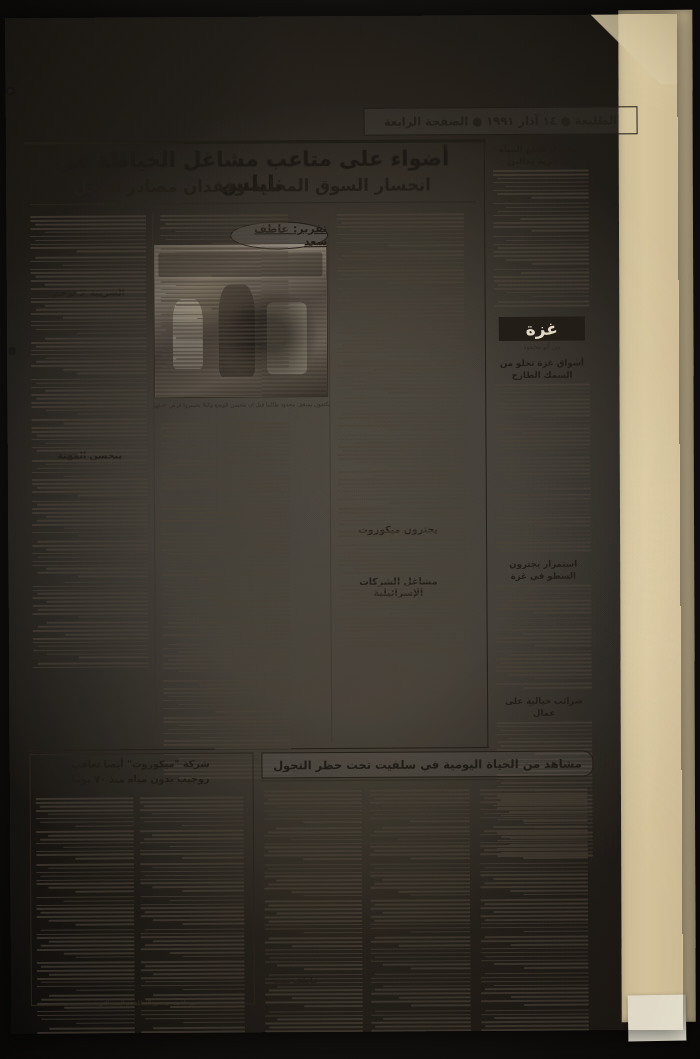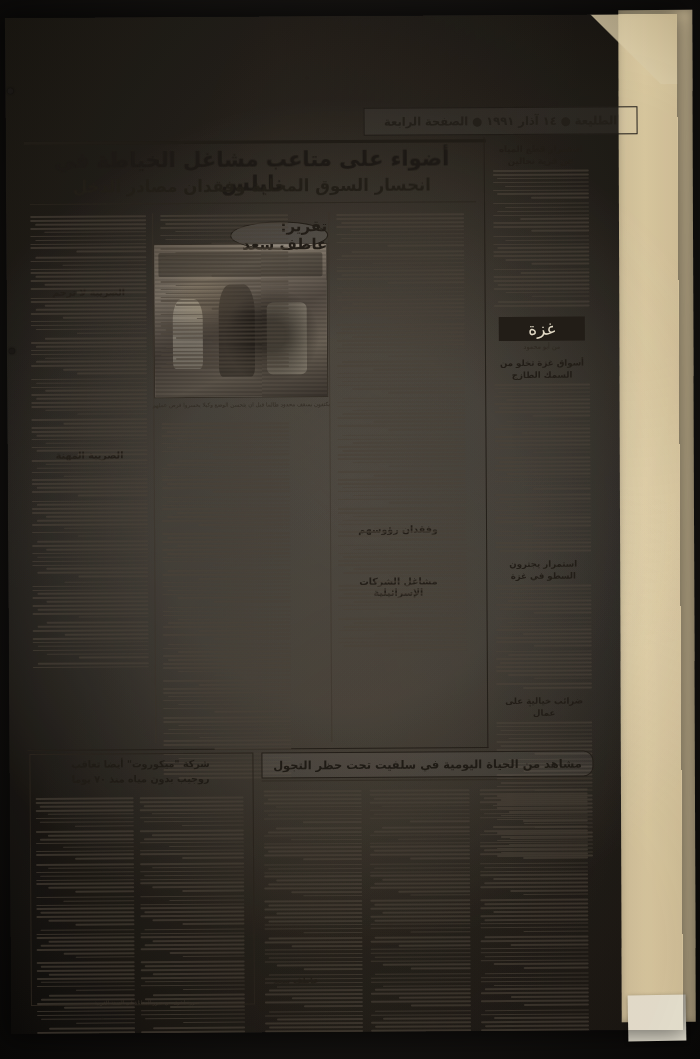--- a/index.html
+++ b/index.html
@@ -126,21 +126,21 @@
     position:absolute;left:118px;top:384px;width:232px;text-align:center;
     font-size:5.6px;color:#322c24;line-height:1.5;
   }
 
   
   #byline-oval{
     position:absolute;left:224px;top:205px;width:96px;height:26px;
     border:1.6px solid #241f18;border-radius:50%/50%;
     display:flex;align-items:center;justify-content:center;background:rgba(255,255,255,.10);
   }
-  #byline-oval span{font-size:15px;font-weight:bold;color:#221d17;}
+  #byline-oval span{font-size:11px;font-weight:bold;color:#221d17;text-decoration:underline;}
 
   
   .subhead{
     position:absolute;font-size:9.5px;font-weight:bold;color:#231e18;
     text-align:center;
   }
 
   
   .vrule{position:absolute;width:1px;background:#3a332a;opacity:.55;}
 
@@ -148,21 +148,21 @@
   #right-col{position:absolute;left:487px;top:122px;width:96px;height:610px;}
   .brief-head{
     font-size:8.6px;font-weight:bold;color:#221d17;text-align:center;line-height:1.4;
     margin:6px 0 3px;
   }
   .brief-credit{font-size:6.4px;color:#2e2820;text-align:center;margin:2px 0 4px;}
   #gaza-banner{
     margin:10px auto 2px;width:86px;height:24px;background:#221d17;
     display:flex;align-items:center;justify-content:center;
   }
-  #gaza-banner span{color:#e2dac6;font-size:17px;font-weight:normal;letter-spacing:2px;}
+  #gaza-banner span{color:#e2dac6;font-size:17px;font-weight:bold;letter-spacing:2px;}
 
   
   #bottom-banner{
     position:absolute;left:252px;top:736px;width:330px;height:24px;
     border:1.4px solid #241f19;border-radius:0 10px 10px 0;
     display:flex;align-items:center;justify-content:center;background:rgba(255,255,255,.06);
   }
   #bottom-banner span{font-size:11.5px;font-weight:bold;color:#1f1b15;}
 
   #bottom-left-box{
@@ -223,22 +223,22 @@
   <div id="photo-caption">يكتفون بسقف محدود طالما قبل ان يتحسن الوضع وكيلا يخسروا فرص عملهم</div>
 
   <div id="byline-oval">
     <span>تقرير: عاطف سعد</span>
   </div>
 
   <div class="vrule" style="left:146px;top:196px;height:530px;"></div>
   <div class="vrule" style="left:322px;top:196px;height:530px;"></div>
 
   <div class="subhead" style="left:24px;top:269px;width:116px;">الضريبة لا ترحم</div>
-  <div class="subhead" style="left:24px;top:432px;width:116px;">الضريبة المهنة</div>
-  <div class="subhead" style="left:330px;top:508px;width:120px;">وفقدان رؤوسهم</div>
+  <div class="subhead" style="left:24px;top:432px;width:116px;">يتحسن المهنة</div>
+  <div class="subhead" style="left:330px;top:508px;width:120px;">يجترون ميكوروت</div>
   <div class="subhead" style="left:328px;top:560px;width:124px;">مشاغل الشركات الإسرائيلية</div>
 
   <div class="fakecol" id="col-right" style="left:330px;top:196px;width:128px;">
       <div class="fakepara">
         <div class="fl s1"></div>
         <div class="fl s1"></div>
         <div class="fl s2"></div>
         <div class="fl s1"></div>
         <div class="fl s3"></div>
         <div class="fl s1"></div>

